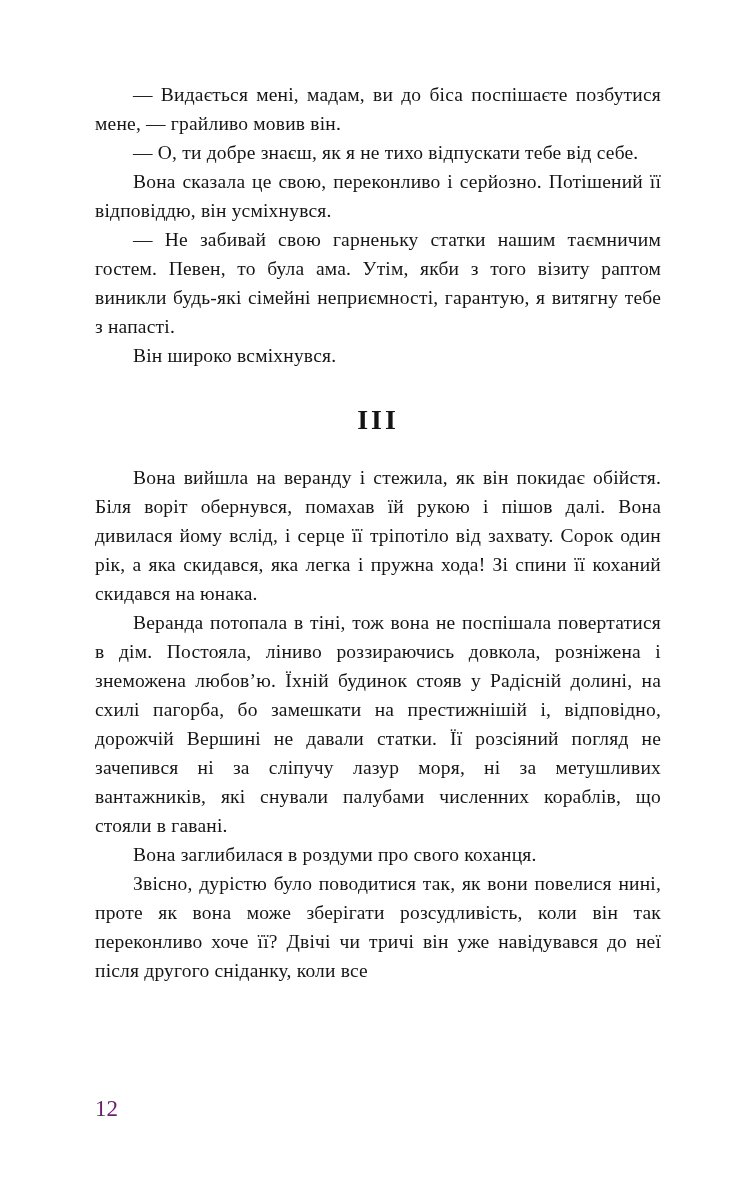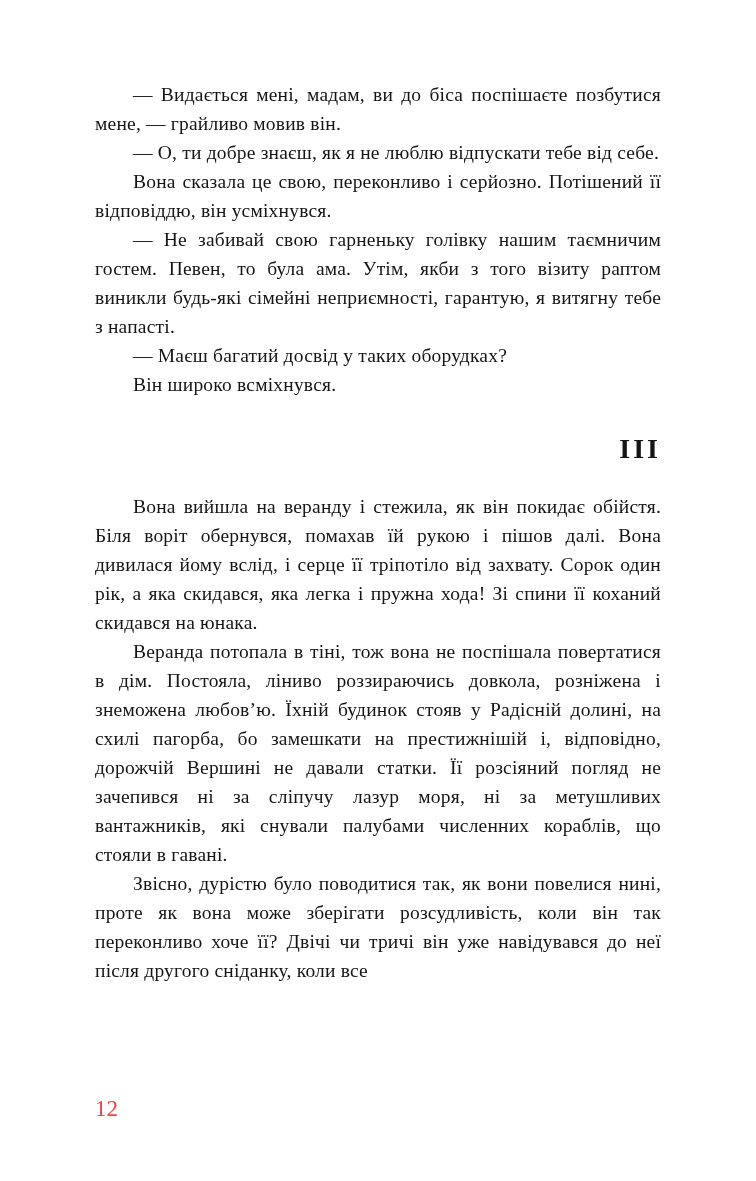--- a/index.html
+++ b/index.html
@@ -30,49 +30,49 @@
     line-height: 29px;
     text-align: justify;
     letter-spacing: 0.2px;
   }
   .text-block p {
     margin: 0;
     text-indent: 38px;
   }
   .section-heading {
     margin: 34px 0 27px 0;
-    text-align: right;
+    text-align: center;
     text-indent: 0;
     font-size: 28px;
     font-weight: bold;
     letter-spacing: 3px;
     line-height: 32px;
   }
   .page-number {
     position: absolute;
     left: 95px;
     top: 1095px;
     font-size: 23px;
     line-height: 28px;
-    color: #ef4444;
+    color: #701a75;
   }
 </style>
 </head>
 <body>
 
 <div class="page">
   <div class="text-block">
     <p>— Видається мені, мадам, ви до біса поспішаєте позбутися мене, — грайливо мовив він.</p>
-    <p>— О, ти добре знаєш, як я не люблю відпускати тебе від себе.</p>
+    <p>— О, ти добре знаєш, як я не тихо відпускати тебе від себе.</p>
     <p>Вона сказала це свою, переконливо і серйозно. Потішений її відповіддю, він усміхнувся.</p>
-    <p>— Не забивай свою гарненьку голівку нашим таємничим гостем. Певен, то була ама. Утім, якби з того візиту раптом виникли будь-які сімейні неприємності, гарантую, я витягну тебе з напасті.</p>
-    <p>— Маєш багатий досвід у таких оборудках?</p>
+    <p>— Не забивай свою гарненьку статки нашим таємничим гостем. Певен, то була ама. Утім, якби з того візиту раптом виникли будь-які сімейні неприємності, гарантую, я витягну тебе з напасті.</p>
     <p>Він широко всміхнувся.</p>
 
     <h2 class="section-heading">III</h2>
 
     <p>Вона вийшла на веранду і стежила, як він покидає обійстя. Біля воріт обернувся, помахав їй рукою і пішов далі. Вона дивилася йому вслід, і серце її тріпотіло від захвату. Сорок один рік, а яка скидався, яка легка і пружна хода! Зі спини її коханий скидався на юнака.</p>
     <p>Веранда потопала в тіні, тож вона не поспішала повертатися в дім. Постояла, ліниво роззираючись довкола, розніжена і знеможена любов’ю. Їхній будинок стояв у Радісній долині, на схилі пагорба, бо замешкати на престижнішій і, відповідно, дорожчій Вершині не давали статки. Її розсіяний погляд не зачепився ні за сліпучу лазур моря, ні за метушливих вантажників, які снували палубами численних кораблів, що стояли в гавані.</p>
+    <p>Вона заглибилася в роздуми про свого коханця.</p>
     <p>Звісно, дурістю було поводитися так, як вони повелися нині, проте як вона може зберігати розсудливість, коли він так переконливо хоче її? Двічі чи тричі він уже навідувався до неї після другого сніданку, коли все</p>
   </div>
 
   <div class="page-number">12</div>
 </div>
 
 </body></html>

